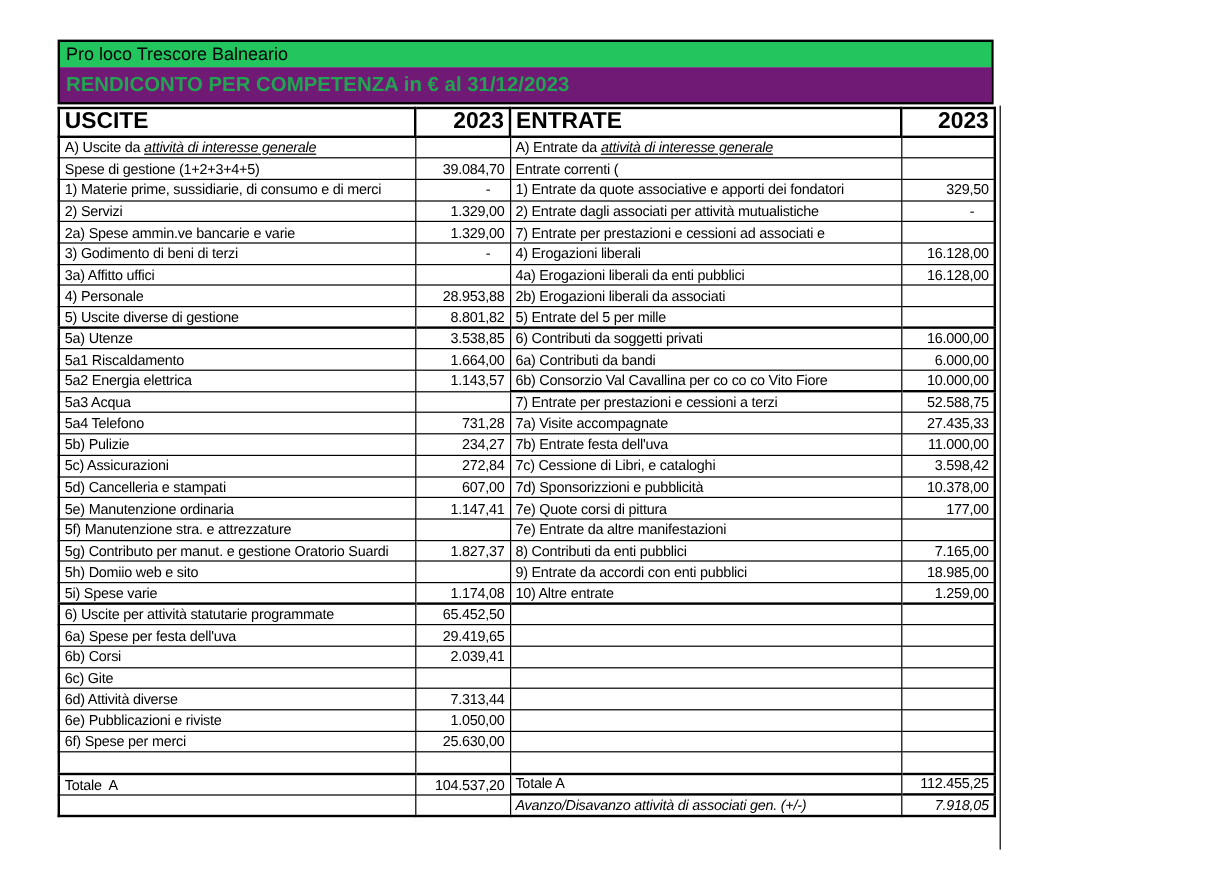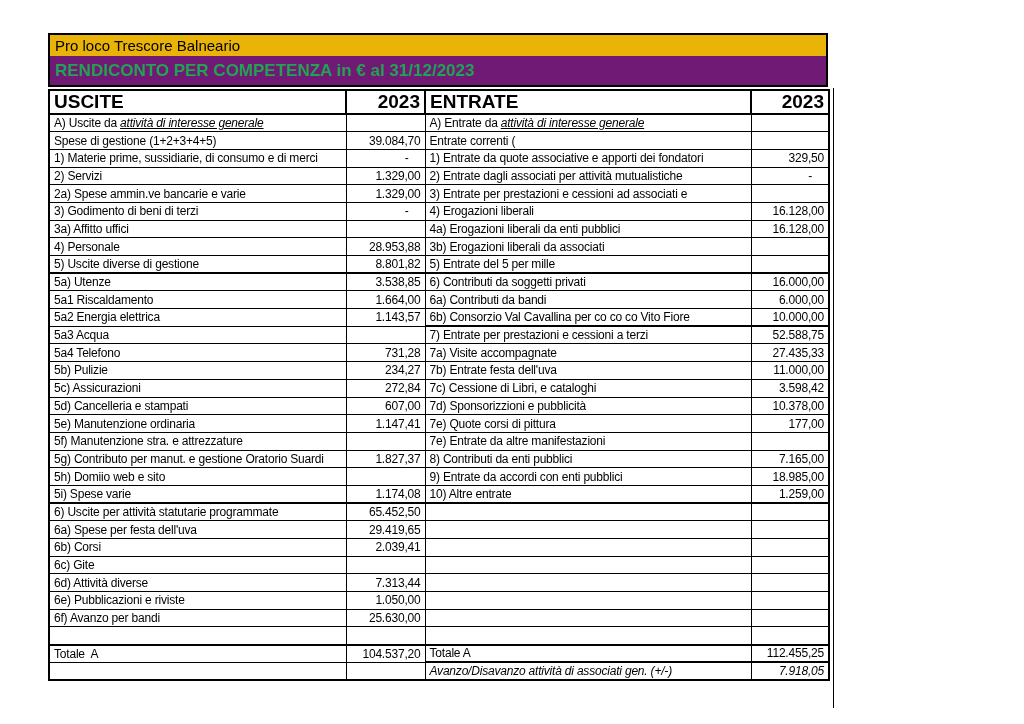--- a/index.html
+++ b/index.html
@@ -3,21 +3,21 @@
 <meta charset="utf-8">
 <style>
   html,body{margin:0;padding:0;}
   body{
     width:1024px;height:724px;background:#ffffff;position:relative;
     font-family:"Liberation Sans", sans-serif;color:#000;
     -webkit-font-smoothing:antialiased;
   }
   .sheet{position:absolute;left:48px;top:33px;width:780px;}
   .titlebox{border:2px solid #000;box-sizing:border-box;width:780px;}
-  .org{height:21px;line-height:21px;font-size:15px;padding:0 5px;background:#eab308;}
+  .org{height:21px;line-height:21px;font-size:15px;padding:0 5px;background:#22c55e;}
   .report{height:29px;line-height:29px;font-size:17px;font-weight:bold;padding:0 5px;}
   table{border-collapse:collapse;table-layout:fixed;width:780px;margin-top:2px;border:2px solid #000;}
   th,td{border:1px solid #000;box-sizing:border-box;overflow:hidden;white-space:nowrap;}
   thead th{height:19px;font-size:19px;font-weight:bold;padding:0 4px;border:2px solid #000;}
   thead th.lblh{text-align:left;}
   thead th.valh{text-align:right;}
   tbody td{height:17.7px;font-size:12px;padding:0 4px;letter-spacing:-0.2px;}
   td.lbl{text-align:left;}
   td.val{text-align:right;}
   td.b{font-weight:normal;}
@@ -73,39 +73,39 @@
         </tr>
         <tr>
           <td class="lbl">2) Servizi</td>
           <td class="val b">1.329,00</td>
           <td class="lbl">2) Entrate dagli associati per attività mutualistiche</td>
           <td class="val dash">-</td>
         </tr>
         <tr>
           <td class="lbl">2a) Spese ammin.ve bancarie e varie</td>
           <td class="val">1.329,00</td>
-          <td class="lbl">3) Entrate per prestazioni e cessioni ad associati e</td>
+          <td class="lbl">7) Entrate per prestazioni e cessioni ad associati e</td>
           <td class="val"></td>
         </tr>
         <tr>
           <td class="lbl">3) Godimento di beni di terzi</td>
           <td class="val dash">-</td>
           <td class="lbl b">4) Erogazioni liberali</td>
           <td class="val b">16.128,00</td>
         </tr>
         <tr>
           <td class="lbl">3a) Affitto uffici</td>
           <td class="val"></td>
           <td class="lbl">4a) Erogazioni liberali da enti pubblici</td>
           <td class="val">16.128,00</td>
         </tr>
         <tr>
           <td class="lbl">4) Personale</td>
           <td class="val b">28.953,88</td>
-          <td class="lbl">3b) Erogazioni liberali da associati</td>
+          <td class="lbl">2b) Erogazioni liberali da associati</td>
           <td class="val"></td>
         </tr>
         <tr>
           <td class="lbl">5) Uscite diverse di gestione</td>
           <td class="val b">8.801,82</td>
           <td class="lbl">5) Entrate del 5 per mille</td>
           <td class="val"></td>
         </tr>
         <tr>
           <td class="lbl tt">5a) Utenze</td>
@@ -215,21 +215,21 @@
           <td class="lbl"></td>
           <td class="val"></td>
         </tr>
         <tr>
           <td class="lbl">6e) Pubblicazioni e riviste</td>
           <td class="val">1.050,00</td>
           <td class="lbl"></td>
           <td class="val"></td>
         </tr>
         <tr>
-          <td class="lbl">6f) Avanzo per bandi</td>
+          <td class="lbl">6f) Spese per merci</td>
           <td class="val">25.630,00</td>
           <td class="lbl"></td>
           <td class="val"></td>
         </tr>
         <tr>
           <td class="lbl"></td>
           <td class="val"></td>
           <td class="lbl"></td>
           <td class="val"></td>
         </tr>

